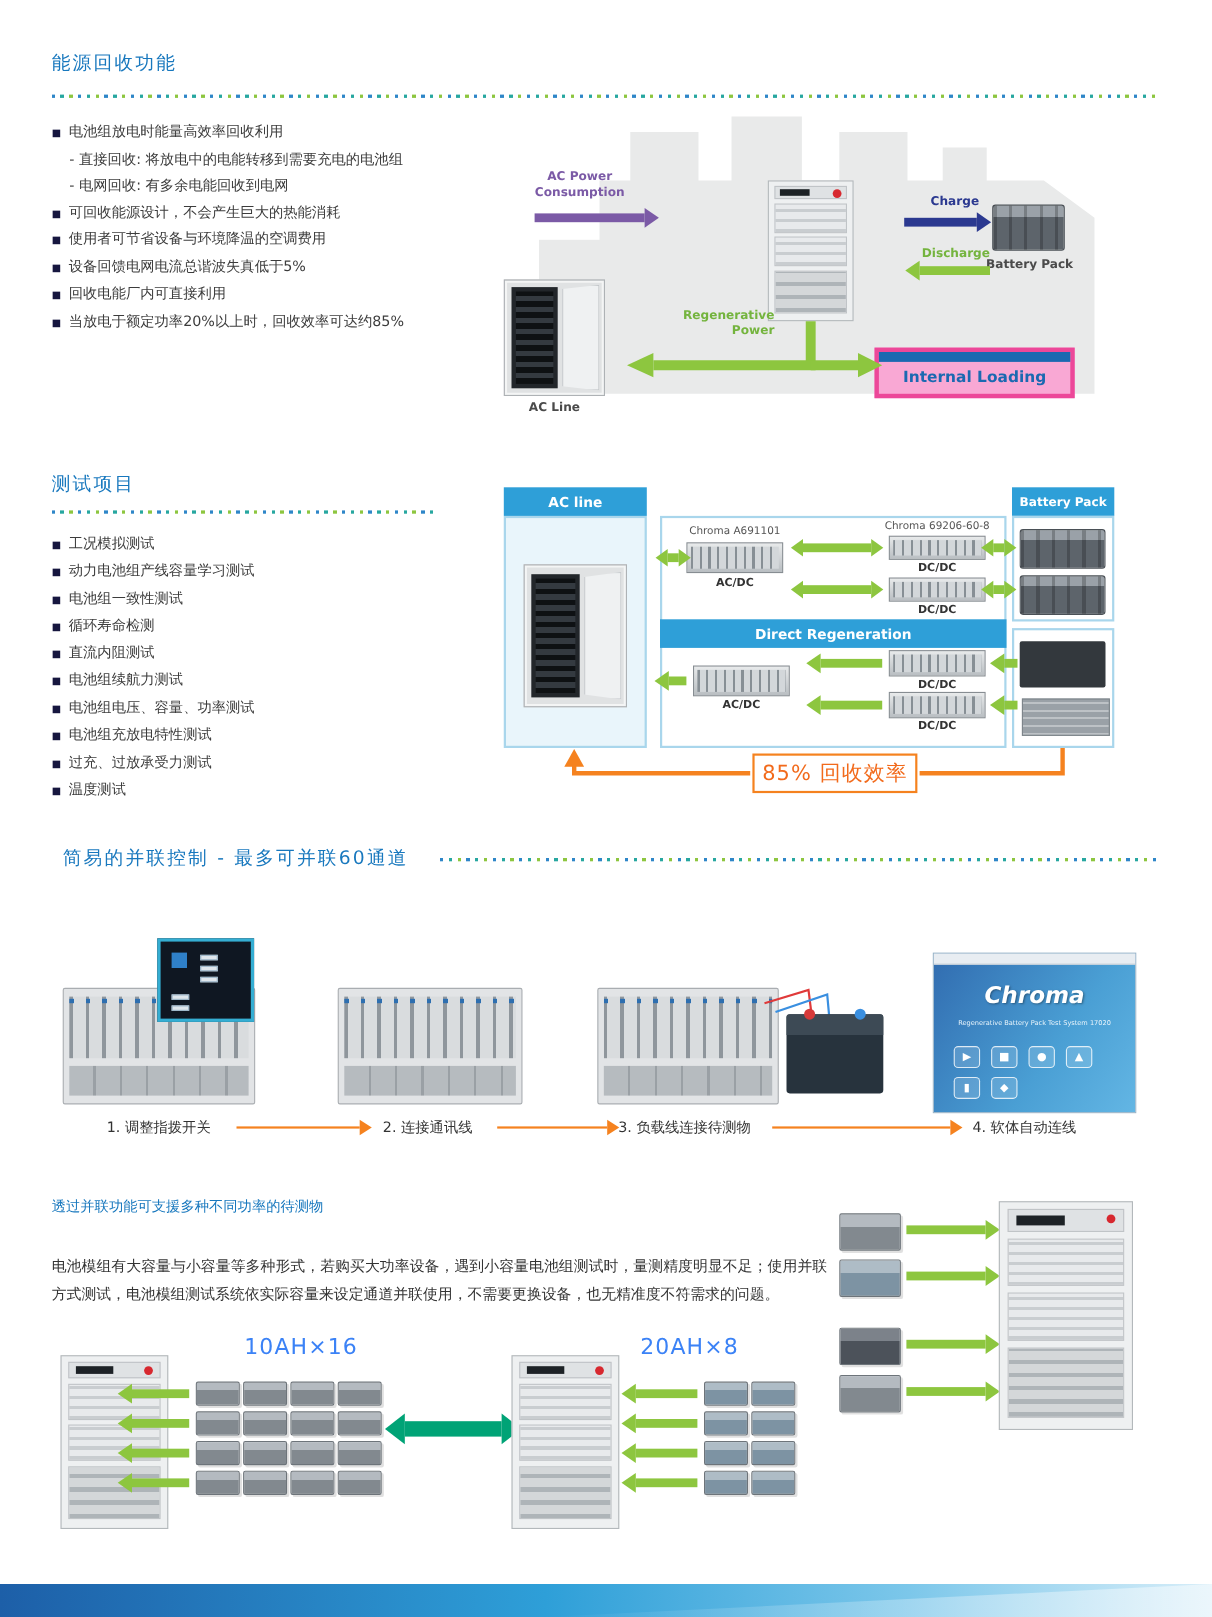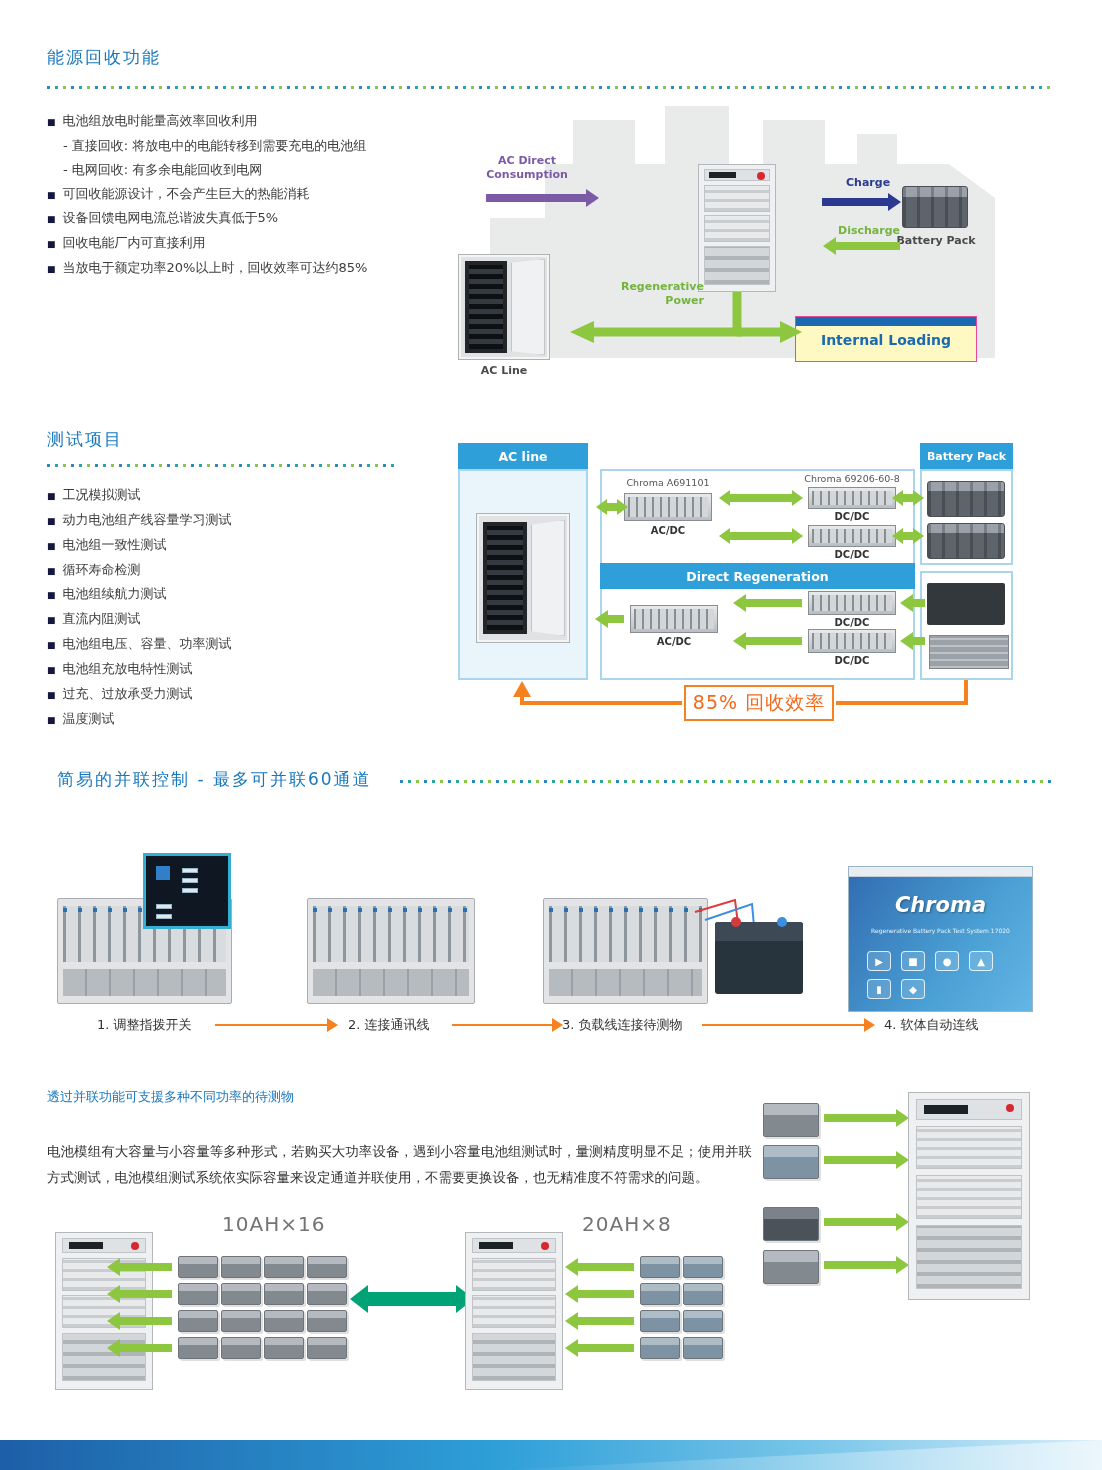--- a/index.html
+++ b/index.html
@@ -83,38 +83,38 @@
       background:repeating-linear-gradient(90deg,rgba(0,0,0,.22) 0 3px,rgba(0,0,0,0) 3px 14px); }
   .darkbox { position:absolute; background:#33383d; border-radius:2px; }
   .graymod { position:absolute; background:#9aa1a7;
       background-image:repeating-linear-gradient(0deg,rgba(255,255,255,.35) 0 2px,rgba(0,0,0,0) 2px 7px); border:1px solid #7e858b; }
 
   .bat3d { position:absolute; width:40px; height:22px; border:1px solid #6d747a; border-radius:2px;
       background:linear-gradient(180deg,#b4bac0 0 35%,#82898f 35% 100%); box-shadow:2px 2px 0 rgba(0,0,0,.12); }
   .bat3d.c2 { background:linear-gradient(180deg,#aebcc6 0 35%,#7d93a3 35% 100%); }
   .bat3d.c3 { background:linear-gradient(180deg,#7c828a 0 35%,#4c525a 35% 100%); }
 
-  .intload { position:absolute; background:#fef9c3; border:1px solid #ec4899; }
+  .intload { position:absolute; background:#f9a8d4; border:4px solid #ec4899; }
   .intload .top { position:absolute; top:0; left:0; right:0; height:9px; background:#1b69b1; }
   .intload .txt { position:absolute; top:15px; width:100%; text-align:center; color:#1b69b1; font-weight:bold; font-size:14px; }
 
   .bluehdr { position:absolute; background:#2e9fd8; color:#fff; font-weight:bold; font-size:12.5px;
       display:flex; align-items:center; justify-content:center; }
   .panel { position:absolute; border:2px solid #a9d6ec; background:#fff; }
   .panel.acfill { background:#e9f5fb; }
   .conv { position:absolute; border:1px solid #878d92; background:linear-gradient(180deg,#e8eaeb,#b9bec2); }
   .conv::after { content:""; position:absolute; left:3px; right:3px; top:3px; bottom:3px;
       background:repeating-linear-gradient(90deg,#878f95 0 2px,#d3d7da 2px 8px); }
   .convlbl { position:absolute; font-size:10px; font-weight:bold; color:#333; text-align:center; }
   .smalllbl { position:absolute; font-size:9.5px; color:#555; text-align:center; }
   .orangebox { position:absolute; background:#fff; border:2px solid #f5821f; color:#f26a1b;
       font-size:19px; display:flex; align-items:center; justify-content:center; letter-spacing:1px; }
 
   .steplbl { position:absolute; font-size:13px; color:#333; }
-  .greenlbl { position:absolute; color:#737373; font-size:20px; letter-spacing:1px; }
+  .greenlbl { position:absolute; color:#3b82f6; font-size:20px; letter-spacing:1px; }
 
   .sw { position:absolute; background:linear-gradient(125deg,#316cb0,#4a9fd4 60%,#63b6e4); border:1px solid #9ab4c8; }
   .sw .titlebar { position:absolute; top:0; left:0; right:0; height:10px; background:#e8edf2; border-bottom:1px solid #c6cfd8; }
   .sw .logo { position:absolute; top:26px; width:100%; text-align:center; color:#fff; font-style:italic;
       font-weight:bold; font-size:21px; text-shadow:1px 1px 2px rgba(0,0,0,.35); }
   .sw .caption { position:absolute; top:60px; width:100%; text-align:center; color:#e8f4fb; font-size:6px; }
   .sw .tile { position:absolute; width:24px; height:20px; border:1px solid rgba(255,255,255,.8); border-radius:4px;
       color:#fff; font-size:10px; text-align:center; line-height:20px; background:rgba(255,255,255,.15); }
   .g-play::before{content:"▶";} .g-sq::before{content:"■";} .g-dot::before{content:"●";}
   .g-tri::before{content:"▲";} .g-bar::before{content:"▮";} .g-dia::before{content:"◆";}
@@ -139,20 +139,23 @@
   <div class="abs" style="left:47px;top:112px;width:414px;">
     <div class="bullet">
         <span>电池组放电时能量高效率回收利用</span>
       </div>
     <div class="sub-bullet">- 直接回收: 将放电中的电能转移到需要充电的电池组</div>
     <div class="sub-bullet">- 电网回收: 有多余电能回收到电网</div>
     <div class="bullet">
         <span>可回收能源设计，不会产生巨大的热能消耗</span>
       </div>
     <div class="bullet">
+        <span>使用者可节省设备与环境降温的空调费用</span>
+      </div>
+    <div class="bullet">
         <span>设备回馈电网电流总谐波失真低于5%</span>
       </div>
     <div class="bullet">
         <span>回收电能厂内可直接利用</span>
       </div>
     <div class="bullet">
         <span>当放电于额定功率20%以上时，回收效率可达约85%</span>
       </div>
   </div>
 
@@ -183,21 +186,21 @@
       <div class="txt">Internal Loading</div>
     </div>
 
     <svg class="abs" style="left:0;top:0;" width="605" height="285">
       <polyline points="287,192 287,232 144,232" fill="none" stroke="#8dc63f" stroke-width="9"></polyline>
       <polygon points="120,232 144,221 144,243" fill="#8dc63f"></polygon>
       <polyline points="287,232 330,232" fill="none" stroke="#8dc63f" stroke-width="9"></polyline>
       <polygon points="352,232 330,221 330,243" fill="#8dc63f"></polygon>
     </svg>
 
-    <div class="abs lbl-purple" style="left:28px;top:54px;width:98px;">AC Direct Consumption</div>
+    <div class="abs lbl-purple" style="left:28px;top:54px;width:98px;">AC Power Consumption</div>
     <div class="arr right" style="left:36px;top:94px;width:100px;color:#7b5aa6;"></div>
 
     <div class="abs lbl-navy" style="left:396px;top:76px;">Charge</div>
     <div class="arr right" style="left:372px;top:98px;width:66px;color:#2b3990;"></div>
 
     <div class="packbig" style="left:452px;top:86px;width:66px;height:42px;"></div>
     <div class="abs lbl-dark" style="left:446px;top:134px;width:80px;">Battery Pack</div>
 
     <div class="abs lbl-green" style="left:388px;top:124px;">Discharge</div>
     <div class="arr left" style="left:386px;top:142px;width:64px;color:#8dc63f;"></div>
@@ -215,24 +218,24 @@
     <div class="bullet">
         <span>动力电池组产线容量学习测试</span>
       </div>
     <div class="bullet">
         <span>电池组一致性测试</span>
       </div>
     <div class="bullet">
         <span>循环寿命检测</span>
       </div>
     <div class="bullet">
+        <span>直流内阻测试</span>
+      </div>
+    <div class="bullet">
         <span>电池组续航力测试</span>
-      </div>
-    <div class="bullet">
-        <span>直流内阻测试</span>
       </div>
     <div class="bullet">
         <span>电池组电压、容量、功率测试</span>
       </div>
     <div class="bullet">
         <span>电池组充放电特性测试</span>
       </div>
     <div class="bullet">
         <span>过充、过放承受力测试</span>
       </div>

